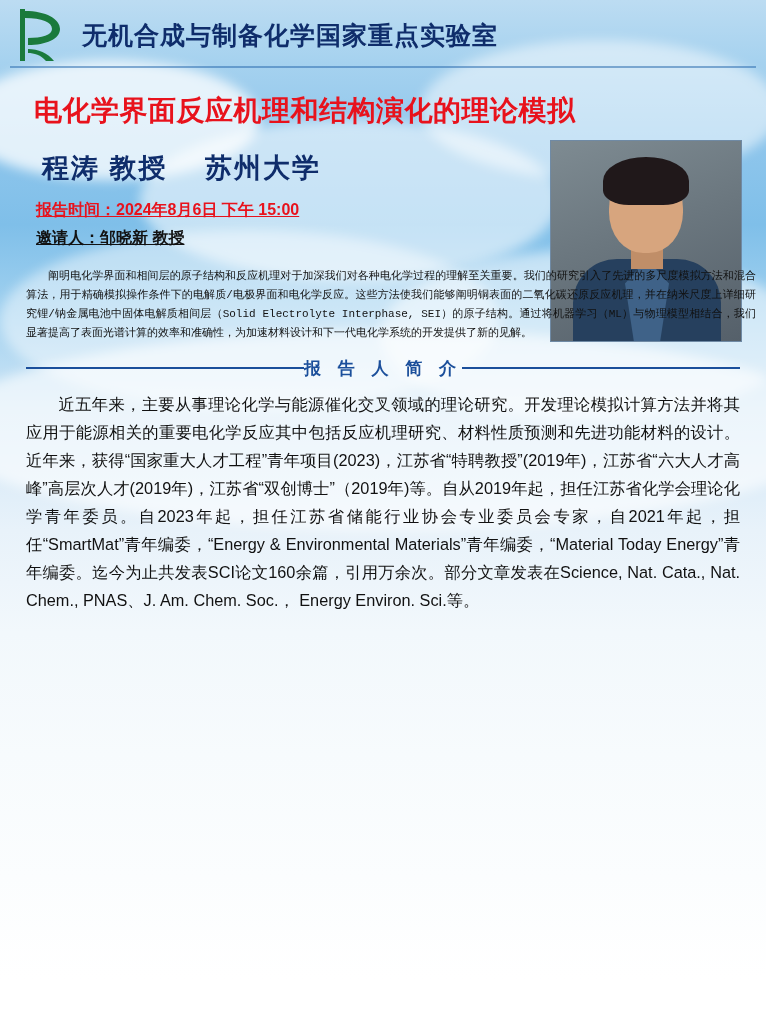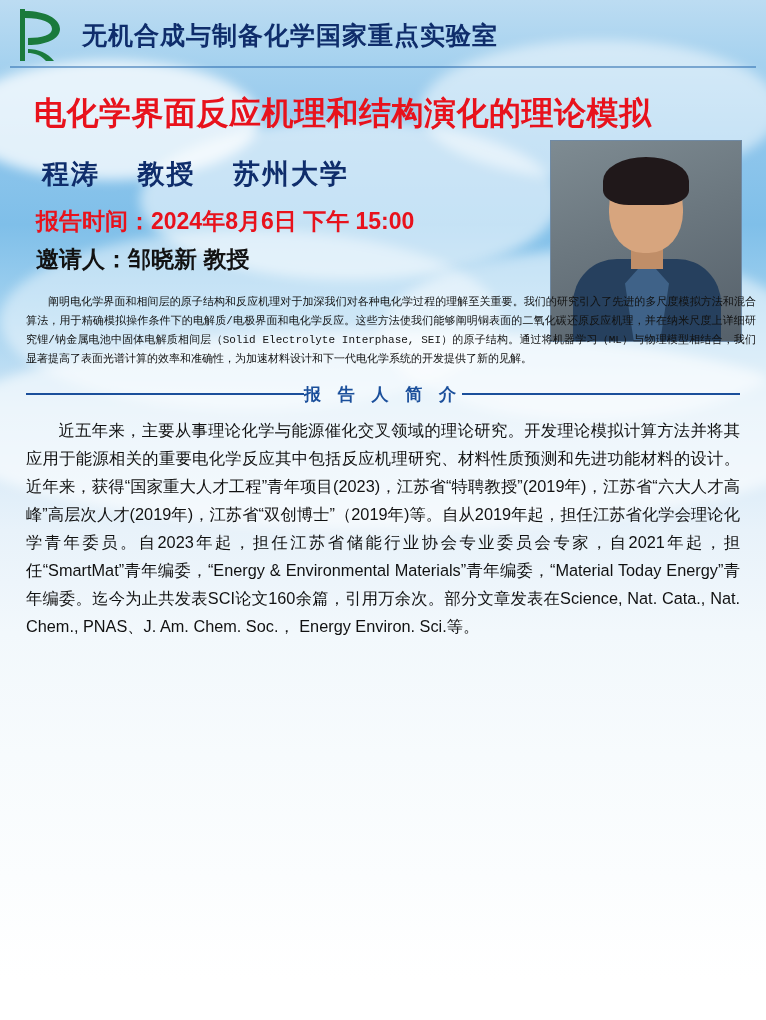--- a/index.html
+++ b/index.html
@@ -62,46 +62,47 @@
     right: 10px;
     bottom: 2px;
     height: 2px;
     background: #2f6fb0;
     opacity: .55;
   }
 
   .talk-title {
     position: relative;
     margin: 22px 0 0 34px;
-    font-size: 32px;
+    font-size: 28px;
     font-weight: bold;
     color: #e8121c;
     letter-spacing: .5px;
   }
 
   .speaker-line {
     position: relative;
     margin: 20px 0 0 42px;
     font-size: 27px;
     font-weight: bold;
     color: #0f2d6b;
     letter-spacing: 2px;
   }
-  .speaker-line .sp-name { margin-right: 28px; }
+  .speaker-line .sp-name { }
   .speaker-line .sp-rank { margin-right: 28px; }
 
   .meta {
     position: relative;
     margin: 14px 0 0 36px;
   }
   .meta-row {
-    font-size: 23px;
+    font-size: 16px;
     margin-bottom: 7px;
     color: #e8121c;
     font-weight: bold;
+    text-decoration: underline;
   }
   .meta-row.dark {
     color: #121212;
     font-weight: bold;
   }
   .meta-row .lab { }
   .meta-row .val { }
 
   .portrait {
     position: absolute;

